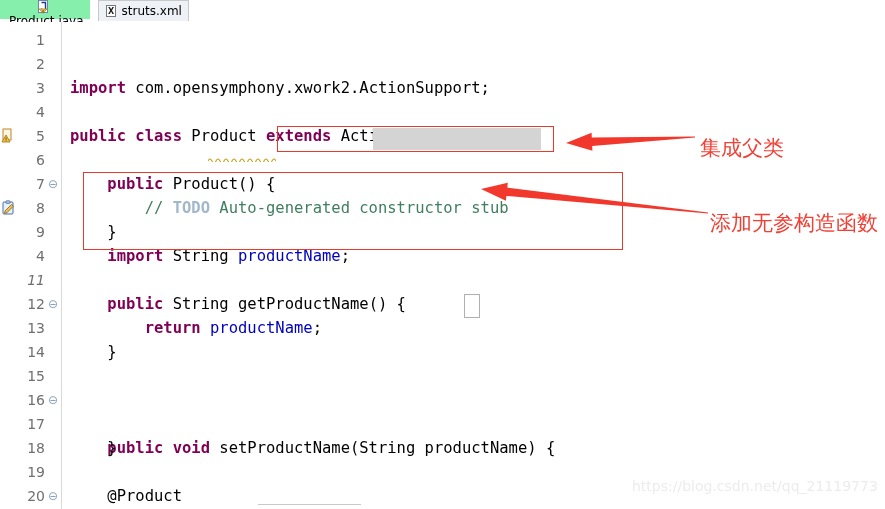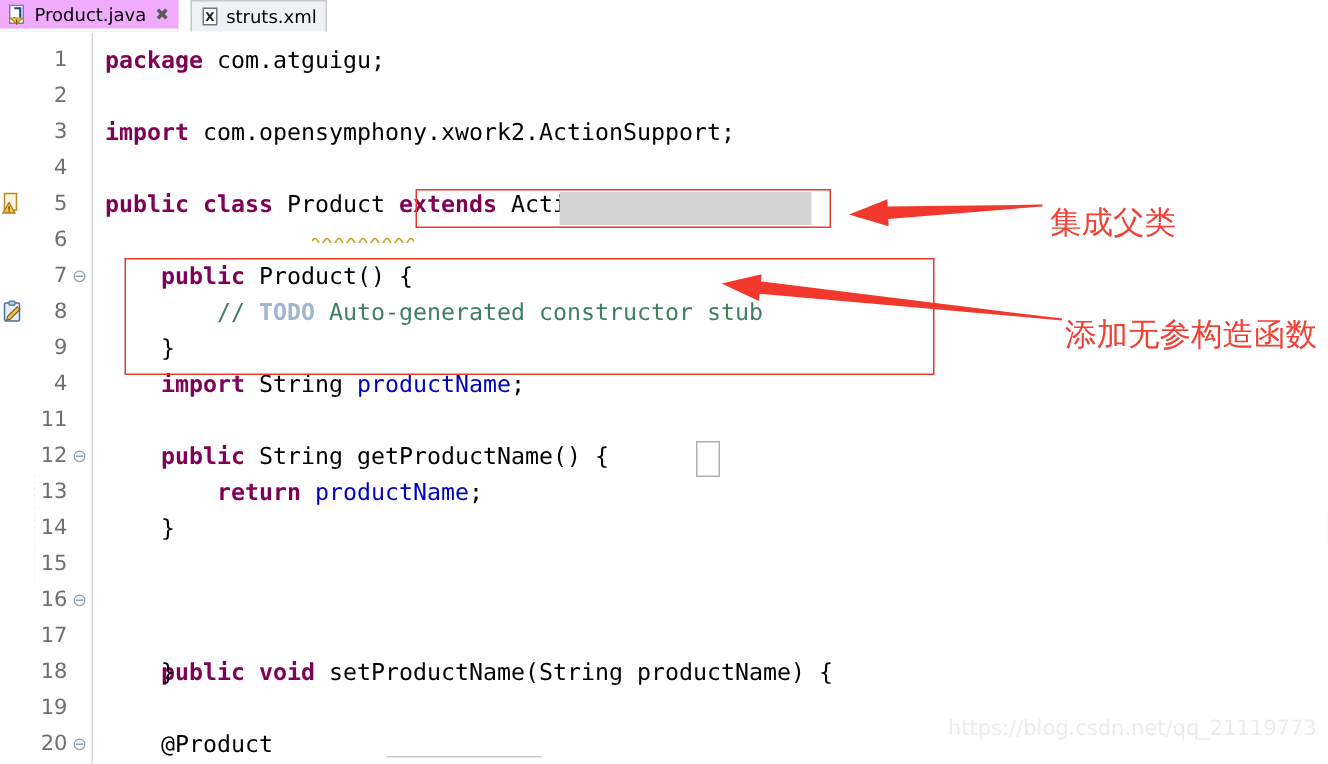--- a/index.html
+++ b/index.html
@@ -29,22 +29,23 @@
     display: flex;
     align-items: center;
     padding: 0 6px 0 5px;
     font-size: 12px;
     color: #000000;
     height: 21px;
     box-sizing: border-box;
     position: relative;
   }
   .tab.active {
-    background: #f0abfc;
+    background: #86efac;
     border-bottom: 2px solid #ffffff;
+    flex-direction: column;
   }
   .tab.inactive {
     background: #eef2f7;
     border-left: 1px solid #c8c8c8;
     border-right: 1px solid #c8c8c8;
     border-top: 1px solid #c8c8c8;
   }
   .tab-label { margin-left: 4px; white-space: nowrap; }
   .tab-close {
     margin-left: 6px;
@@ -245,36 +246,35 @@
       <div class="ln" style="top: 30px;">2</div>
       <div class="ln" style="top: 54px;">3</div>
       <div class="ln" style="top: 78px;">4</div>
       <div class="ln" style="top: 102px;">5</div>
       <div class="ln" style="top: 126px;">6</div>
       <div class="ln" style="top: 150px;">7</div>
       <div class="fold" style="top: 150px;">⊖</div>
       <div class="ln" style="top: 174px;">8</div>
       <div class="ln" style="top: 198px;">9</div>
       <div class="ln" style="top: 222px;">4</div>
-      <div class="ln" style="top: 246px;">11</div>
+      <div class="ln" style="top: 246px; font-style: italic;">11</div>
       <div class="ln" style="top: 270px;">12</div>
       <div class="fold" style="top: 270px;">⊖</div>
       <div class="ln" style="top: 294px;">13</div>
       <div class="ln" style="top: 318px;">14</div>
       <div class="ln" style="top: 342px;">15</div>
       <div class="ln" style="top: 366px;">16</div>
       <div class="fold" style="top: 366px;">⊖</div>
       <div class="ln" style="top: 390px;">17</div>
       <div class="ln" style="top: 414px;">18</div>
       <div class="ln" style="top: 438px;">19</div>
       <div class="ln" style="top: 462px;">20</div>
       <div class="fold" style="top: 462px;">⊖</div>
     </div>
   <div id="code-surface">
-      <div class="code-line" style="top: 6px;"><span class="txt"><span class="kw">package</span><span class="plain"> com.atguigu;</span></span></div>
       <div class="code-line" style="top: 30px;"><span class="txt"></span></div>
       <div class="code-line" style="top: 54px;"><span class="txt"><span class="kw">import</span><span class="plain"> com.opensymphony.xwork2.ActionSupport;</span></span></div>
       <div class="code-line" style="top: 78px;"><span class="txt"></span></div>
       <div class="code-line" style="top: 102px;"><span class="txt"><span class="kw">public class</span><span class="plain"> Product </span><span class="kw">extends</span><span class="plain"> ActionSupport{</span></span></div>
       <div class="code-line" style="top: 126px;"><span class="txt"></span></div>
       <div class="code-line" style="top: 150px;"><span class="txt"><span class="plain">    </span><span class="kw">public</span><span class="plain"> Product() {</span></span></div>
       <div class="code-line" style="top: 174px;"><span class="txt"><span class="plain">        </span><span class="cmt">// </span><span class="todo">TODO</span><span class="cmt"> Auto-generated constructor stub</span></span></div>
       <div class="code-line" style="top: 198px;"><span class="txt"><span class="plain">    }</span></span></div>
       <div class="code-line" style="top: 222px;"><span class="txt"><span class="plain">    </span><span class="kw">import</span><span class="plain"> String </span><span class="fld">productName</span><span class="plain">;</span></span></div>
       <div class="code-line" style="top: 246px;"><span class="txt"></span></div>

